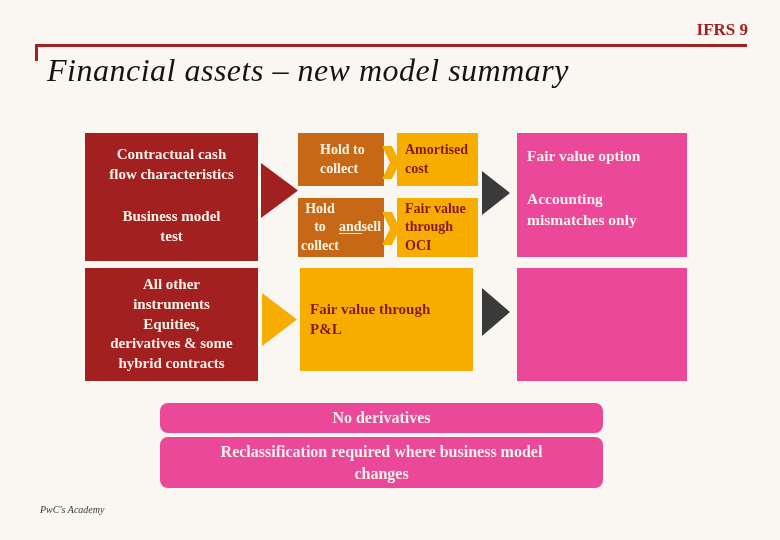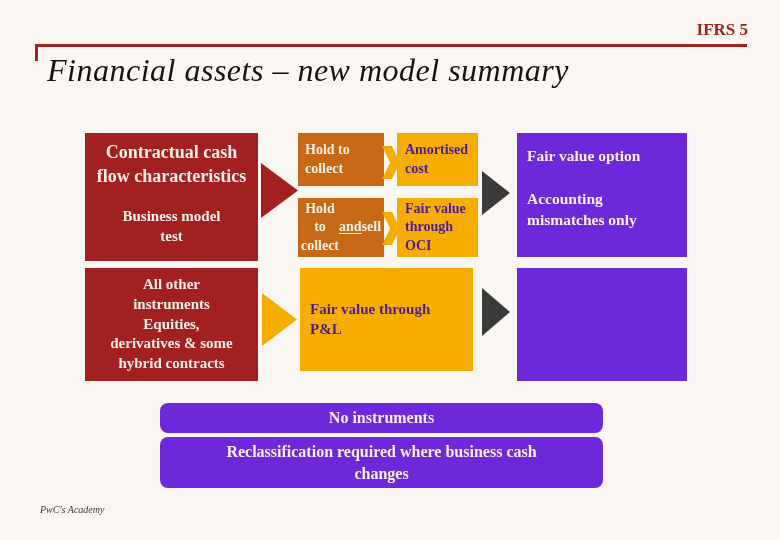--- a/index.html
+++ b/index.html
@@ -10,31 +10,31 @@
   }
   .abs { position:absolute; }
   
   .badge { right:32px; top:20px; font-size:17px; font-weight:bold; color:#A32020; }
   .hline { left:35px; top:44px; width:712px; height:3px; background:#A32020; }
   .htick { left:35px; top:44px; width:3px; height:17px; background:#A32020; }
   .title { left:47px; top:52px; font-size:32px; font-weight:normal; font-style:italic; color:#141414; letter-spacing:0.5px; }
   
   .box { white-space:pre-line; font-weight:bold; line-height:1.32; box-sizing:border-box; }
   .dark-red    { background:#A32020; color:#FBF1E8; }
-  .bright-red  { background:#6d28d9; color:#FBF1E8; }
+  .bright-red  { background:#ec4899; color:#FBF1E8; }
   .dark-orange { background:#C66816; color:#FCF3E3; }
-  .gold        { background:#F7AC00; color:#4c1d95; }
+  .gold        { background:#F7AC00; color:#7f1d1d; }
   .ctr  { display:flex; align-items:center; justify-content:center; text-align:center; }
   .vctr { display:flex; align-items:center; text-align:left; }
   .col  { display:flex; flex-direction:column; text-align:left; }
   
-  .crit1 { left:85px;  top:133px; width:173px; height:64px;  font-size:18px; }
+  .crit1 { left:85px;  top:133px; width:173px; height:64px;  font-size:15px; }
   .crit2 { left:85px;  top:193px; width:173px; height:68px;  font-size:15px; }
   .crit3 { left:85px;  top:268px; width:173px; height:113px; font-size:15px; }
-  .org1  { left:298px; top:133px; width:86px;  height:53px;  font-size:14px; padding-left:7px; }
+  .org1  { left:298px; top:133px; width:86px;  height:53px;  font-size:14px; padding-left:22px; }
   .org2  { left:298px; top:198px; width:86px;  height:59px;  font-size:14px; padding:2px 4px; white-space:normal; }
   .gld1  { left:397px; top:133px; width:81px;  height:53px;  font-size:14px; padding-left:8px; }
   .gld2  { left:397px; top:198px; width:81px;  height:59px;  font-size:14px; padding-left:8px; }
   .gld3  { left:300px; top:268px; width:173px; height:103px; font-size:15px; padding-left:10px; }
   .redA  { left:517px; top:133px; width:170px; height:124px; font-size:15.5px; padding:13px 8px 8px 10px; }
   .redA .p2 { margin-top:23px; }
   .redB  { left:517px; top:268px; width:170px; height:113px; font-size:15.5px; padding:5px 8px 6px 10px; justify-content:space-between; }
   .note1 { left:160px; top:403px; width:443px; height:30px; font-size:16px; border-radius:8px; }
   .note2 { left:160px; top:437px; width:443px; height:51px; font-size:16px; border-radius:8px; }
   
@@ -47,21 +47,21 @@
   .chev1 { left:382px; top:146px; }
   .chev2 { left:382px; top:212px; }
   u { text-underline-offset:2px; }
   .footer { left:40px; top:504px; font-size:10px; font-style:italic; color:#3c3c3c; }
 </style>
 </head>
 <body>
 
 <div class="slide">
 
-  <div class="abs badge">IFRS 5</div>
+  <div class="abs badge">IFRS 9</div>
   <div class="abs hline"></div>
   <div class="abs htick"></div>
   <div class="abs title">Financial assets – new model summary</div>
 
   <div class="abs box dark-red ctr crit1">Contractual cash
 flow characteristics</div>
   <div class="abs box dark-red ctr crit2">Business model
 test</div>
   <div class="abs box dark-red ctr crit3">All other
 instruments
@@ -95,19 +95,19 @@
 mismatches only</div>
   </div>
 
   <div class="abs tri tri-gold-3"></div>
   <div class="abs box gold vctr gld3">Fair value through
 P&amp;L</div>
   <div class="abs tri tri-dark-3"></div>
   <div class="abs box bright-red col redB">
   </div>
 
-  <div class="abs box bright-red ctr note1">No instruments</div>
-  <div class="abs box bright-red ctr note2">Reclassification required where business cash
+  <div class="abs box bright-red ctr note1">No derivatives</div>
+  <div class="abs box bright-red ctr note2">Reclassification required where business model
 changes</div>
 
   <div class="abs footer">PwC's Academy</div>
 
 </div>
 
 </body></html>

